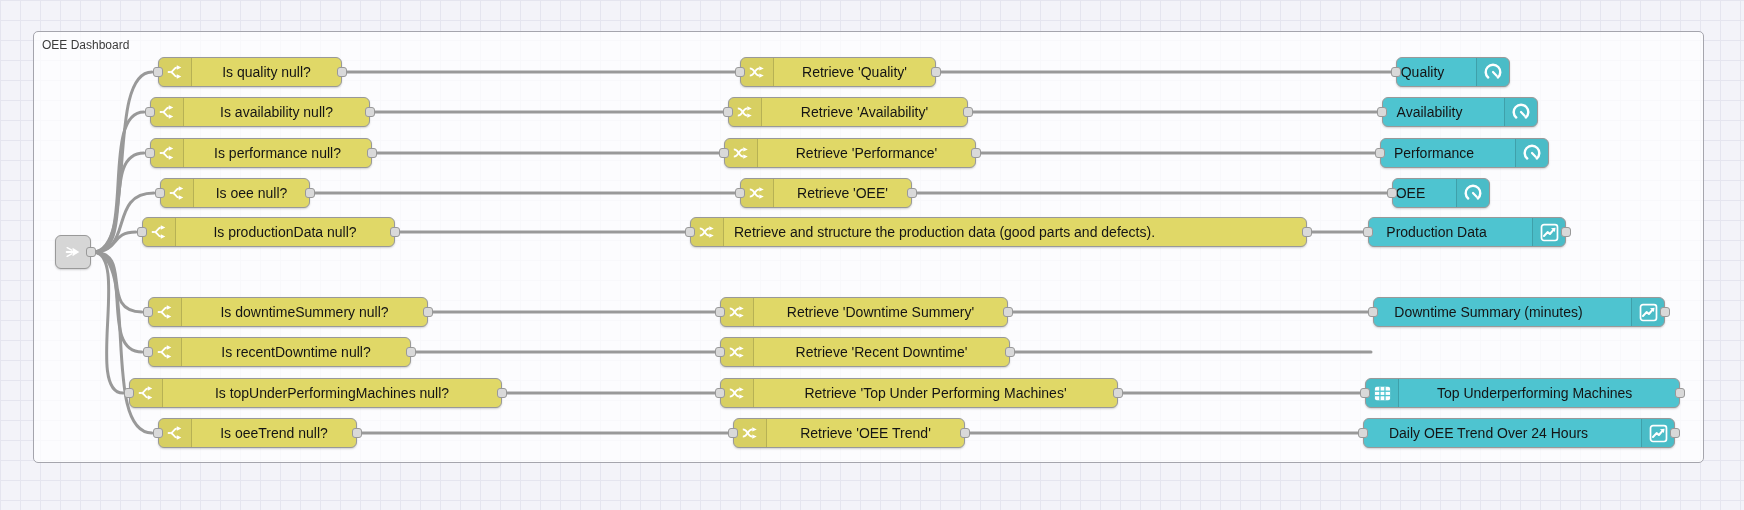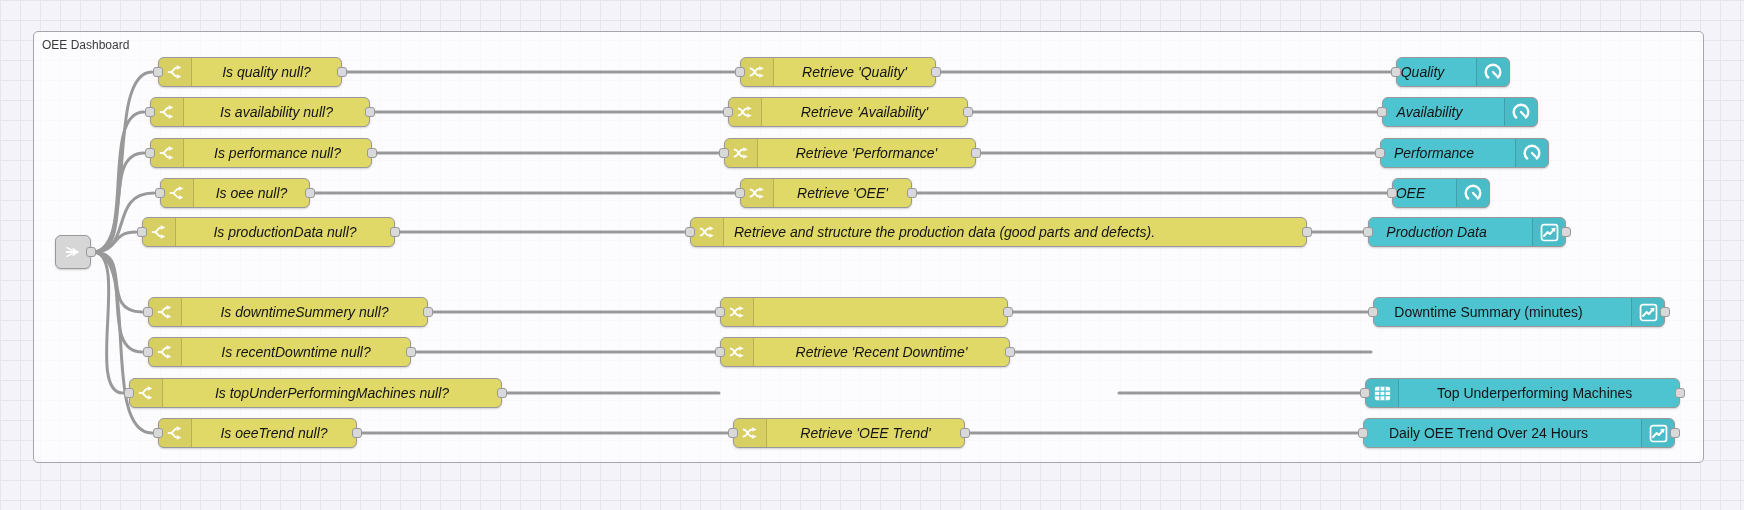--- a/index.html
+++ b/index.html
@@ -41,21 +41,21 @@
   .icon-box{
     flex:0 0 32px;display:flex;align-items:center;justify-content:center;
     background:rgba(0,0,0,0.04);position:relative;
   }
   .icon-left .icon-box{border-right:1px solid rgba(0,0,0,0.15);border-radius:5px 0 0 5px;}
   .icon-right .icon-box{order:2;border-left:1px solid rgba(0,0,0,0.15);border-radius:0 5px 5px 0;}
   .lbl{
     flex:1 1 auto;display:flex;align-items:center;justify-content:center;
     font-size:14px;color:#141414;padding:0 10px;white-space:nowrap;overflow:hidden;
   }
-  .italic .lbl{font-style:italic;text-align:center;}
+  .italic .lbl{text-align:center;}
   .port{
     position:absolute;width:10px;height:10px;border-radius:3px;
     background:#d9d9d9;border:1px solid #999;box-sizing:border-box;
     top:50%;transform:translateY(-50%);z-index:4;
   }
   .port.in{left:-6px;}
   .port.out{right:-6px;}
   .node svg{display:block;}
 </style>
 </head>
@@ -295,30 +295,41 @@
     <div class="lbl" style="justify-content:flex-start">Retrieve and structure the production data (good parts and defects).</div>
     <span class="port in"></span>
     <span class="port out"></span>
   </div>
   <div class="node yellow icon-left italic" style="left:720px;top:297px;width:288px">
     <div class="icon-box">
         <svg width="18" height="18">
           <use href="#i-change"></use>
         </svg>
       </div>
+    <div class="lbl">Retrieve 'Downtime Summery'</div>
     <span class="port in"></span>
     <span class="port out"></span>
   </div>
   <div class="node yellow icon-left italic" style="left:720px;top:337px;width:290px">
     <div class="icon-box">
         <svg width="18" height="18">
           <use href="#i-change"></use>
         </svg>
       </div>
     <div class="lbl">Retrieve 'Recent Downtime'</div>
+    <span class="port in"></span>
+    <span class="port out"></span>
+  </div>
+  <div class="node yellow icon-left italic" style="left:720px;top:378px;width:398px">
+    <div class="icon-box">
+        <svg width="18" height="18">
+          <use href="#i-change"></use>
+        </svg>
+      </div>
+    <div class="lbl">Retrieve 'Top Under Performing Machines'</div>
     <span class="port in"></span>
     <span class="port out"></span>
   </div>
   <div class="node yellow icon-left italic" style="left:733px;top:418px;width:232px">
     <div class="icon-box">
         <svg width="18" height="18">
           <use href="#i-change"></use>
         </svg>
       </div>
     <div class="lbl">Retrieve 'OEE Trend'</div>

